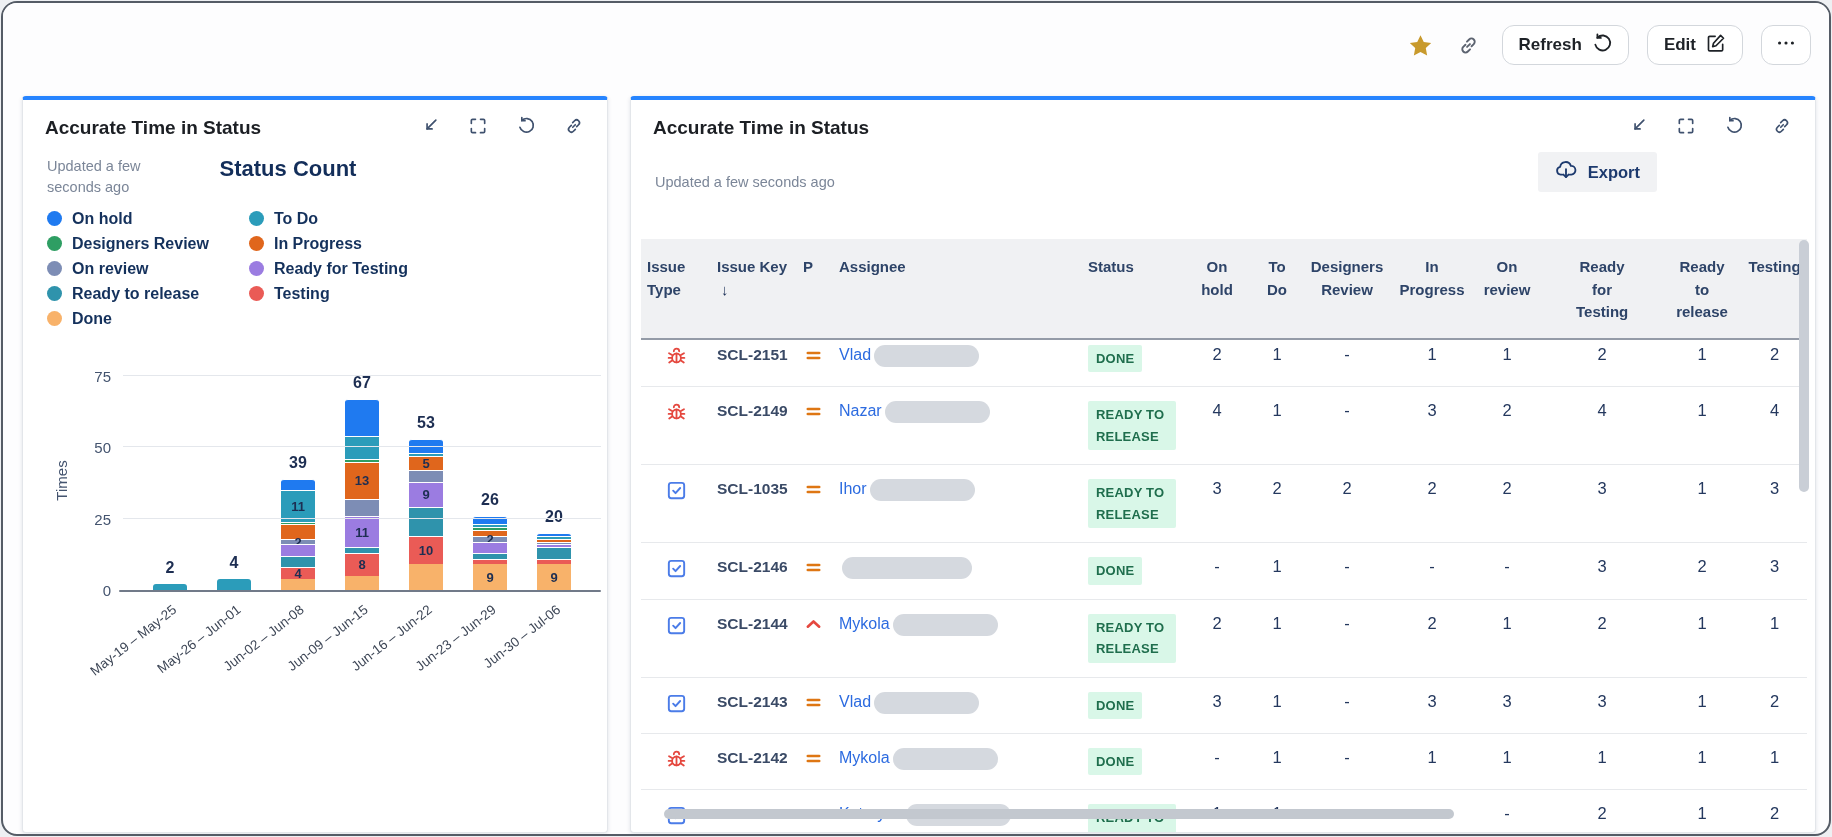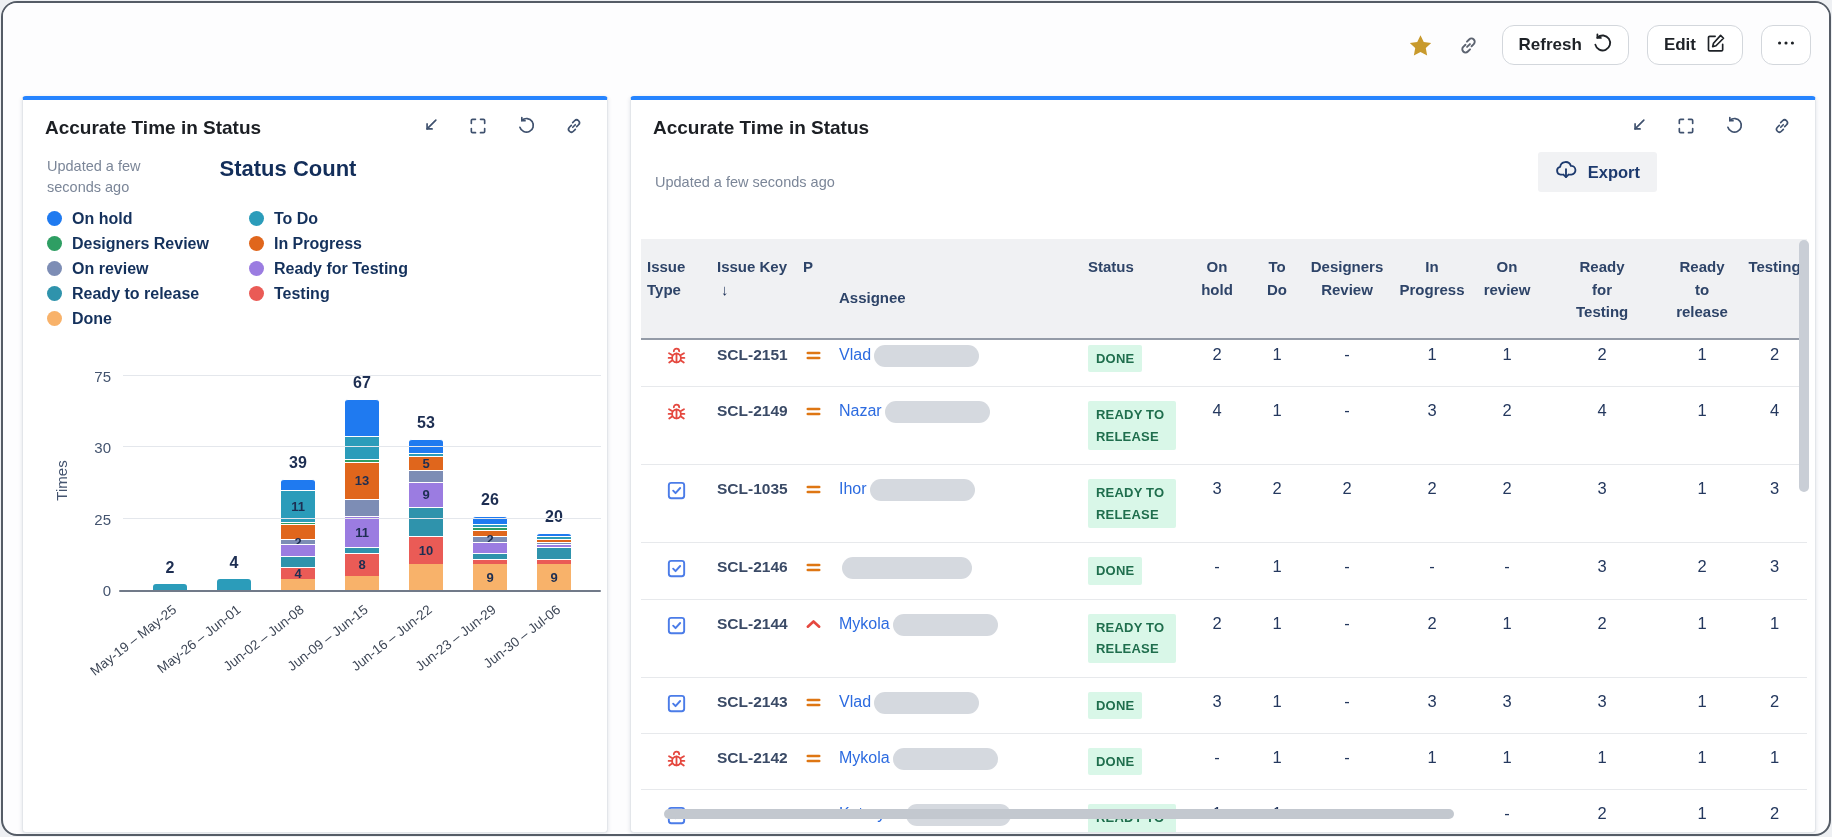--- a/index.html
+++ b/index.html
@@ -349,21 +349,21 @@
               <div class="seg" style="height: 2.85333px; background: rgb(31, 122, 240);"></div>
             </div>
             <div class="bar-total" style="bottom: 64.0667px;">20</div>
             <div class="xlabel">Jun-30 – Jul-06</div>
           </div>
         </div>
     <div class="ytick" style="bottom: 0px;">0</div>
         <div class="grid" style="bottom: 71.3333px;"></div>
         <div class="ytick" style="bottom: 71.3333px;">25</div>
         <div class="grid" style="bottom: 142.667px;"></div>
-        <div class="ytick" style="bottom: 142.667px;">30</div>
+        <div class="ytick" style="bottom: 142.667px;">50</div>
         <div class="grid" style="bottom: 214px;"></div>
         <div class="ytick" style="bottom: 214px;">75</div>
       </div>
   </div>
 
   <div class="panel panel-right">
     <div class="panel-title">Accurate Time in Status</div>
     <div class="panel-icons">
       <button class="icon-btn">
         <svg width="20" height="20" viewBox="0 0 24 24" fill="none" stroke="#3f516e" stroke-width="2" stroke-linecap="round" stroke-linejoin="round">
@@ -403,21 +403,21 @@
             <polyline points="9.2,17 12,19.8 14.8,17"></polyline>
         </svg>
       </span>
       <span>Export</span>
     </button>
 
     <div class="thead" id="thead">
         <div class="hc" style="width: 70px;"><span class="inner" style="max-width: 44px;">Issue Type</span></div>
         <div class="hc" style="width: 86px;"><span class="inner">Issue Key</span><span class="sort-arrow">↓</span></div>
         <div class="hc" style="width: 36px;"><span class="inner">P</span></div>
-        <div class="hc" style="width: 249px; margin-top: 31px;"><span class="inner">Assignee</span></div>
+        <div class="hc" style="width: 249px;"><span class="inner">Assignee</span></div>
         <div class="hc" style="width: 100px;"><span class="inner">Status</span></div>
         <div class="hc num" style="width: 70px;"><span class="inner" style="max-width: 34px;">On hold</span></div>
         <div class="hc num" style="width: 50px;"><span class="inner" style="max-width: 26px;">To Do</span></div>
         <div class="hc num" style="width: 90px;"><span class="inner" style="max-width: 80px;">Designers Review</span></div>
         <div class="hc num" style="width: 80px;"><span class="inner" style="max-width: 70px;">In Progress</span></div>
         <div class="hc num" style="width: 70px;"><span class="inner" style="max-width: 52px;">On review</span></div>
         <div class="hc num" style="width: 120px;"><span class="inner" style="max-width: 52px;">Ready for Testing</span></div>
         <div class="hc num" style="width: 80px;"><span class="inner" style="max-width: 56px;">Ready to release</span></div>
         <div class="hc num" style="width: 65px;"><span class="inner" style="max-width: 60px;">Testing</span></div>
       </div>

